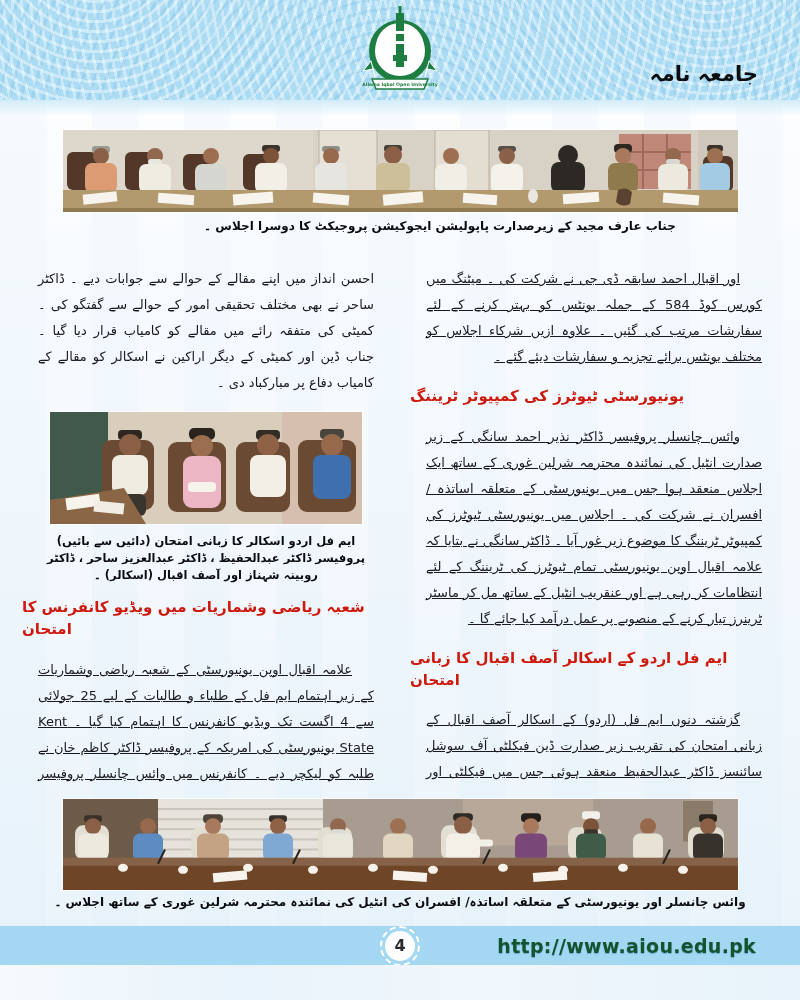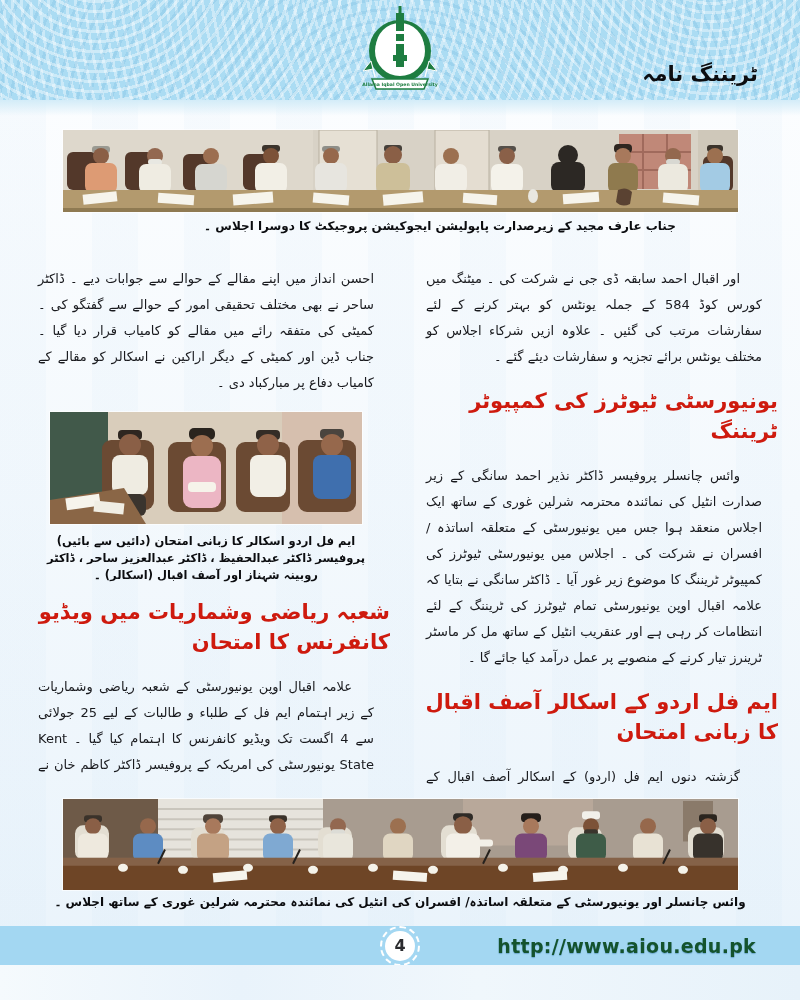--- a/index.html
+++ b/index.html
@@ -37,24 +37,24 @@
   }
   .cap-top{top:218px;padding-left:40px;}
   .cap-bottom{top:894px;}
   
   .columns{position:absolute;top:250px;left:22px;width:756px;height:534px;overflow:hidden;}
   .col{position:absolute;top:0;width:368px;direction:rtl;text-align:justify;
        font-size:13px;line-height:26px;color:#191a1e;}
   .col-right{right:0;}
   .col-left{left:0;}
   .col p{margin:16px;}
-  .col p.indent{text-indent:22px;}
+  .col p.indent{text-indent:22px;text-decoration:underline;}
   .article-heading{
-    color:#ce1a0e;font-weight:bold;font-size:21px;line-height:1.45;
-    text-align:right;margin:13px 0 9px;
+    color:#ce1a0e;font-weight:bold;font-size:15px;line-height:1.45;
+    text-align:left;margin:13px 0 9px;
   }
   .mid-figure{margin:15px auto 0;width:312px;text-align:center;}
   .mid-figure svg{display:block;width:312px;height:112px;box-shadow:0 0 0 1px rgba(255,255,255,.65);}
   .mid-caption{
     direction:rtl;text-align:center;font-size:11.5px;font-weight:600;
     line-height:17px;color:#0b0c0f;margin:9px -20px 12px;
   }
   
   .footer-bar{position:absolute;top:926px;left:0;width:800px;height:39px;background:#a3d7f2;}
   .page-badge{
@@ -88,21 +88,21 @@
         <rect x="34" y="50" width="14" height="6" fill="#1e7d41"></rect>
         <rect x="35" y="26" width="12" height="3" fill="#ffffff"></rect>
         <rect x="35" y="36" width="12" height="3" fill="#ffffff"></rect>
         <rect x="39.5" y="1" width="3" height="8" fill="#1e7d41"></rect>
         <path d="M12 56 L4 66 L14 64 L16 72 Z" fill="#1e7d41" stroke="#fff" stroke-width="1"></path>
         <path d="M70 56 L78 66 L68 64 L66 72 Z" fill="#1e7d41" stroke="#fff" stroke-width="1"></path>
         <path d="M13 74 L69 74 L65 84 L17 84 Z" fill="#ffffff" stroke="#1e7d41" stroke-width="1.5"></path>
         <text x="41" y="81" text-anchor="middle" font-size="4.6" fill="#1e7d41" font-weight="bold">Allama Iqbal Open University</text>
       </svg>
     </div>
-    <div class="masthead-title">ٹریننگ نامہ</div>
+    <div class="masthead-title">جامعہ نامہ</div>
   </header>
 
   <figure class="photo-frame top-photo" style="margin:0">
     <svg viewBox="0 0 675 82" preserveAspectRatio="none">
       <rect width="675" height="82" fill="#d8d2c6"></rect>
       <rect width="250" height="82" fill="#ded8cc"></rect>
       <rect x="256" y="0" width="58" height="70" fill="#e6e0d4" stroke="#b8b0a0"></rect>
       <rect x="372" y="0" width="54" height="68" fill="#e4ddd1" stroke="#b8b0a0"></rect>
       <rect x="556" y="4" width="72" height="55" fill="#c08878"></rect>
       <line x1="556" y1="22" x2="628" y2="22" stroke="#a06a5c" stroke-width="2"></line>

